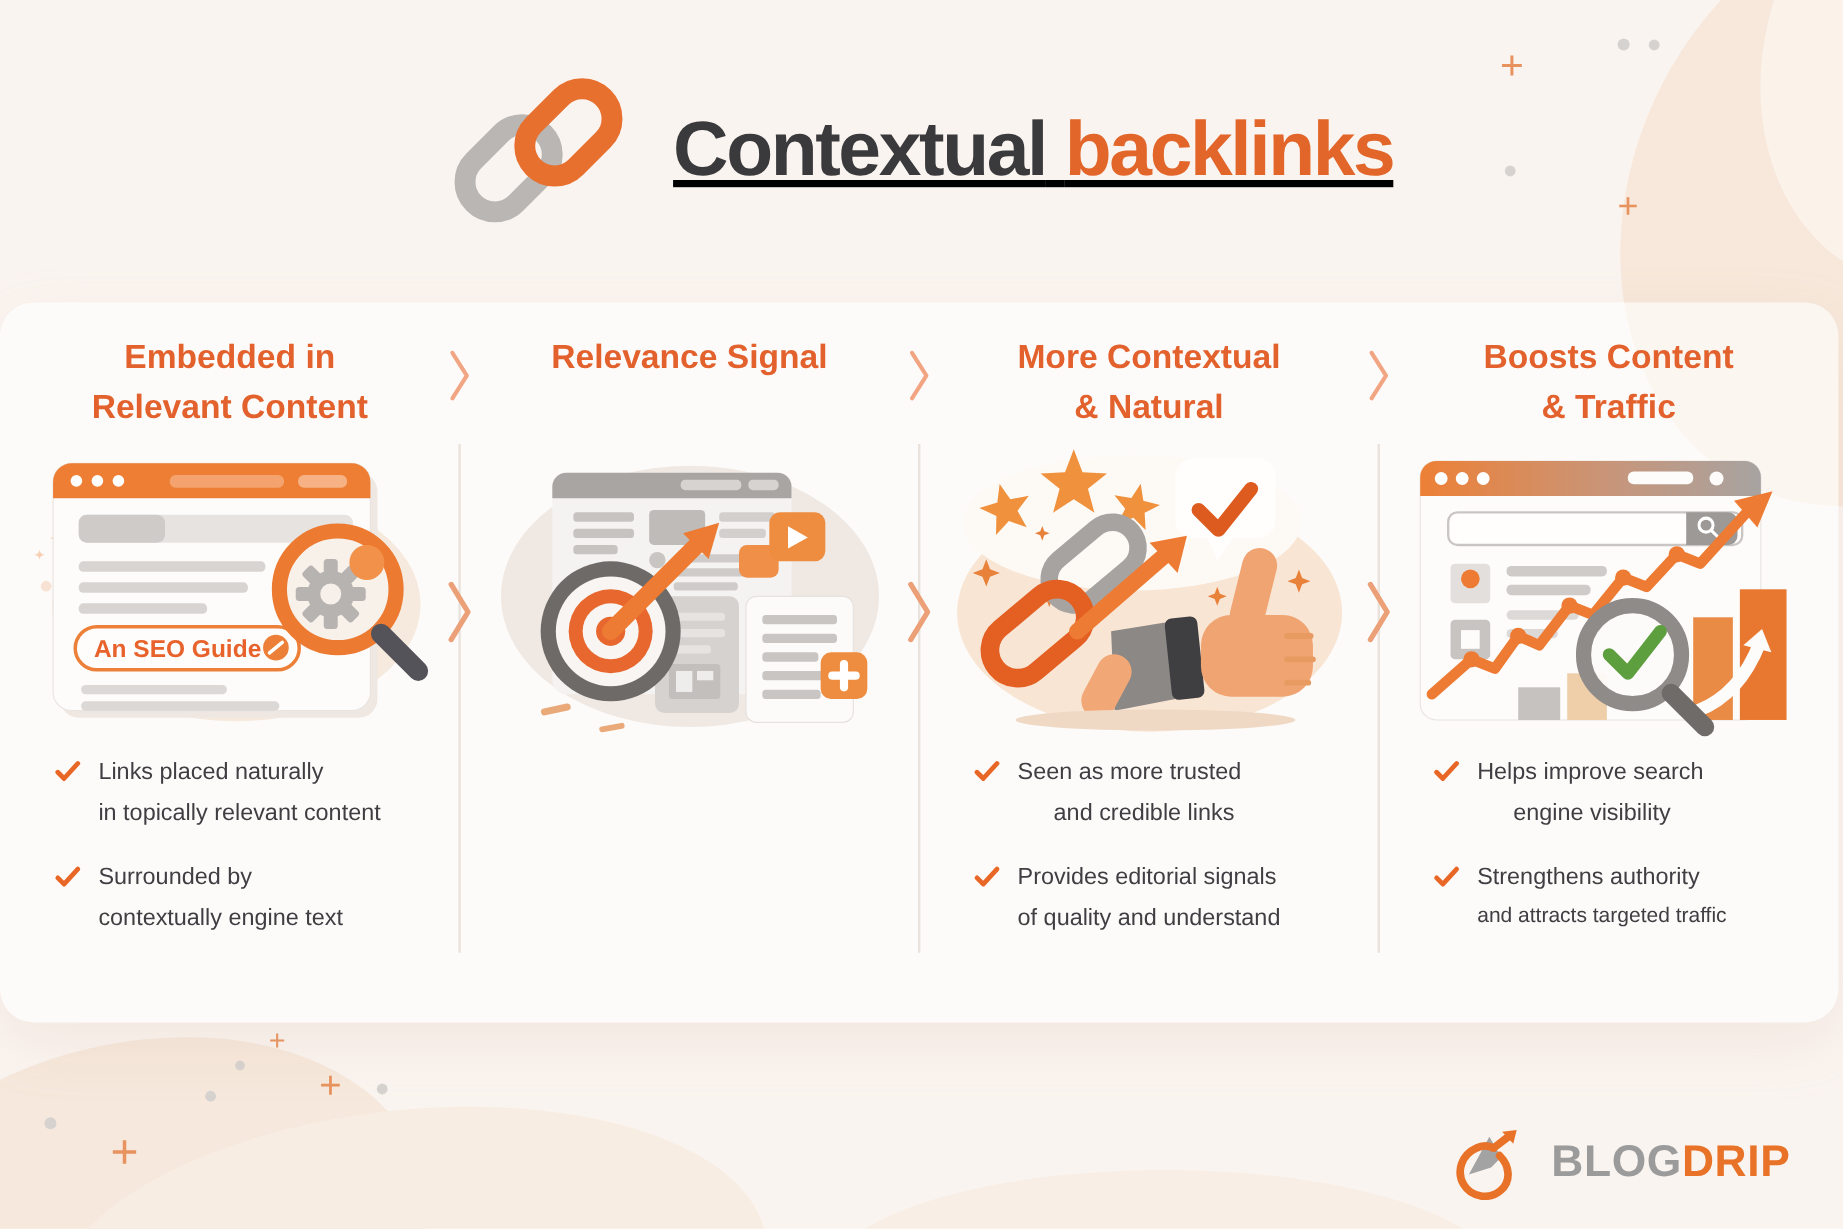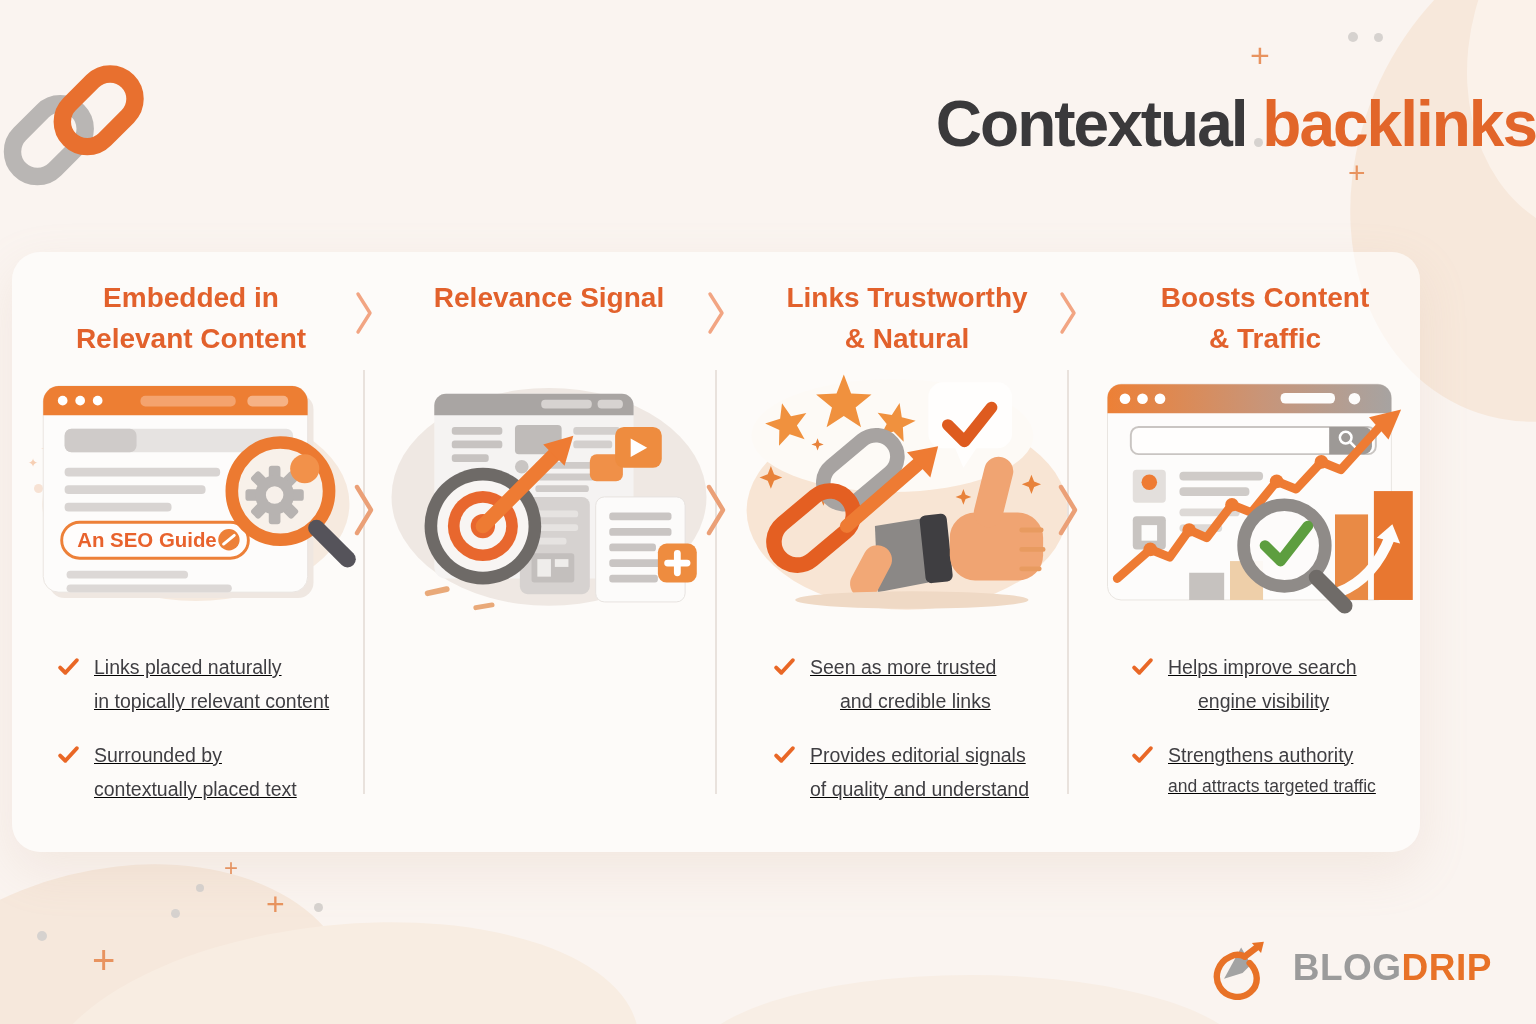--- a/index.html
+++ b/index.html
@@ -19,28 +19,28 @@
   .blob-bc   { left:40px;   top:925px;  width:600px; height:280px; background:#F8EDE2; transform:rotate(-6deg); }
   .blob-br   { left:690px;  top:975px;  width:560px; height:180px; background:#F8EEE5; }
   .plus { position:absolute; color:#E8935F; font-weight:400; line-height:1; }
   .dot  { position:absolute; border-radius:50%; background:#D6D2CF; }
   .odot { position:absolute; border-radius:50%; background:#E9B48E; }
   .spark { position:absolute; color:#E8823A; }
 
   
   .header {
     position:absolute; top:58px; left:0; width:100%;
-    display:flex; align-items:center; justify-content:space-between; gap:36px;
+    display:flex; align-items:center; justify-content:center; gap:36px;text-decoration:underline;
   }
   .title { font-size:64px; font-weight:bold; letter-spacing:-2px; color:#3A393B; }
   .title .orange { color:#E2662A; }
 
   
   .card {
-    position:absolute; left:12px; top:252px; width:1408px; height:600px;
+    position:absolute; left:0; top:252px; width:1532px; height:600px;
     background:rgba(255,255,255,0.62);
     border-radius:28px;
     box-shadow:0 18px 50px rgba(205,165,140,0.16);
   }
   .grid {
     position:relative; height:100%;
     display:grid; grid-template-columns:repeat(4,1fr);
     padding-top:26px;
   }
   .divider {
@@ -49,21 +49,21 @@
   .d1 { left:calc(25% - 1px);} .d2 { left:calc(50% - 1px);} .d3 { left:calc(75% - 1px);}
   .chev { position:absolute; transform:translateX(-50%); }
   .chev-top { top:36px; } .chev-mid { top:228px; }
 
   .col { padding:0 4px; }
   .heading {
     text-align:center; font-size:28px; font-weight:bold; color:#E2612C;
     line-height:1.45; min-height:92px;
   }
   .illus { display:flex; justify-content:center; margin-top:2px; height:252px; }
-  .bullets { margin-top:26px; padding-left:40px; padding-right:6px;text-decoration:underline; }
+  .bullets { margin-top:2px; padding-left:40px; padding-right:6px; }
   .bullet { display:flex; gap:13px; margin-bottom:19px; }
   .bullet .check { flex:0 0 auto; margin-top:4px; }
   .btext { font-size:19.5px; line-height:1.76; color:#3F3E42; }
   .btext .indent1 { padding-left:30px; }
   .btext .smaller { font-size:17.5px; line-height:1.7; }
 
   
   .footer-logo {
     position:absolute; right:44px; bottom:24px;
     display:flex; align-items:center; gap:22px;
@@ -181,21 +181,21 @@
               <div>Links placed naturally</div>
               <div>in topically relevant content</div>
             </div>
         </div>
         <div class="bullet">
           <svg class="check" width="25" height="25" viewBox="0 0 24 24">
               <path d="M4,13 L9,18 L20,6" stroke="#E96726" stroke-width="3.8" fill="none" stroke-linecap="round" stroke-linejoin="round"></path>
             </svg>
           <div class="btext">
               <div>Surrounded by</div>
-              <div>contextually placed text</div>
+              <div>contextually engine text</div>
             </div>
         </div>
       </div>
     </div>
 
     <div class="col">
       <div class="heading">
         <div>Relevance Signal</div>
       </div>
       <div class="illus">
@@ -241,21 +241,21 @@
           <line x1="112" y1="158" x2="185" y2="85" stroke="#EE7B33" stroke-width="15" stroke-linecap="round"></line>
           <polygon points="205,65 196,96 174,74" fill="#EE7B33"></polygon>
           <rect x="52" y="222" width="26" height="6" rx="3" fill="#E9A979" transform="rotate(-12 65 225)"></rect>
           <rect x="102" y="238" width="22" height="5" rx="2.5" fill="#E9A979" transform="rotate(-10 113 240)"></rect>
         </svg>
       </div>
     </div>
 
     <div class="col">
       <div class="heading">
-        <div>Links Trustworthy</div>
+        <div>More Contextual</div>
         <div>&amp; Natural</div>
       </div>
       <div class="illus">
         <svg width="350" height="244" viewBox="0 0 360 250">
           <defs>
             <path id="star5" d="M0,-20 L5,-6.9 L19,-6.2 L8.1,2.6 L11.8,16.2 L0,8.5 L-11.8,16.2 L-8.1,2.6 L-19,-6.2 L-5,-6.9 Z"></path>
             <path id="spark4" d="M0,-9 L2.5,-2.5 L9,0 L2.5,2.5 L0,9 L-2.5,2.5 L-9,0 L-2.5,-2.5 Z"></path>
           </defs>
           <ellipse cx="180" cy="142" rx="165" ry="102" fill="#F8E5D4"></ellipse>
           <ellipse cx="165" cy="65" rx="145" ry="58" fill="#FDFAF6"></ellipse>

